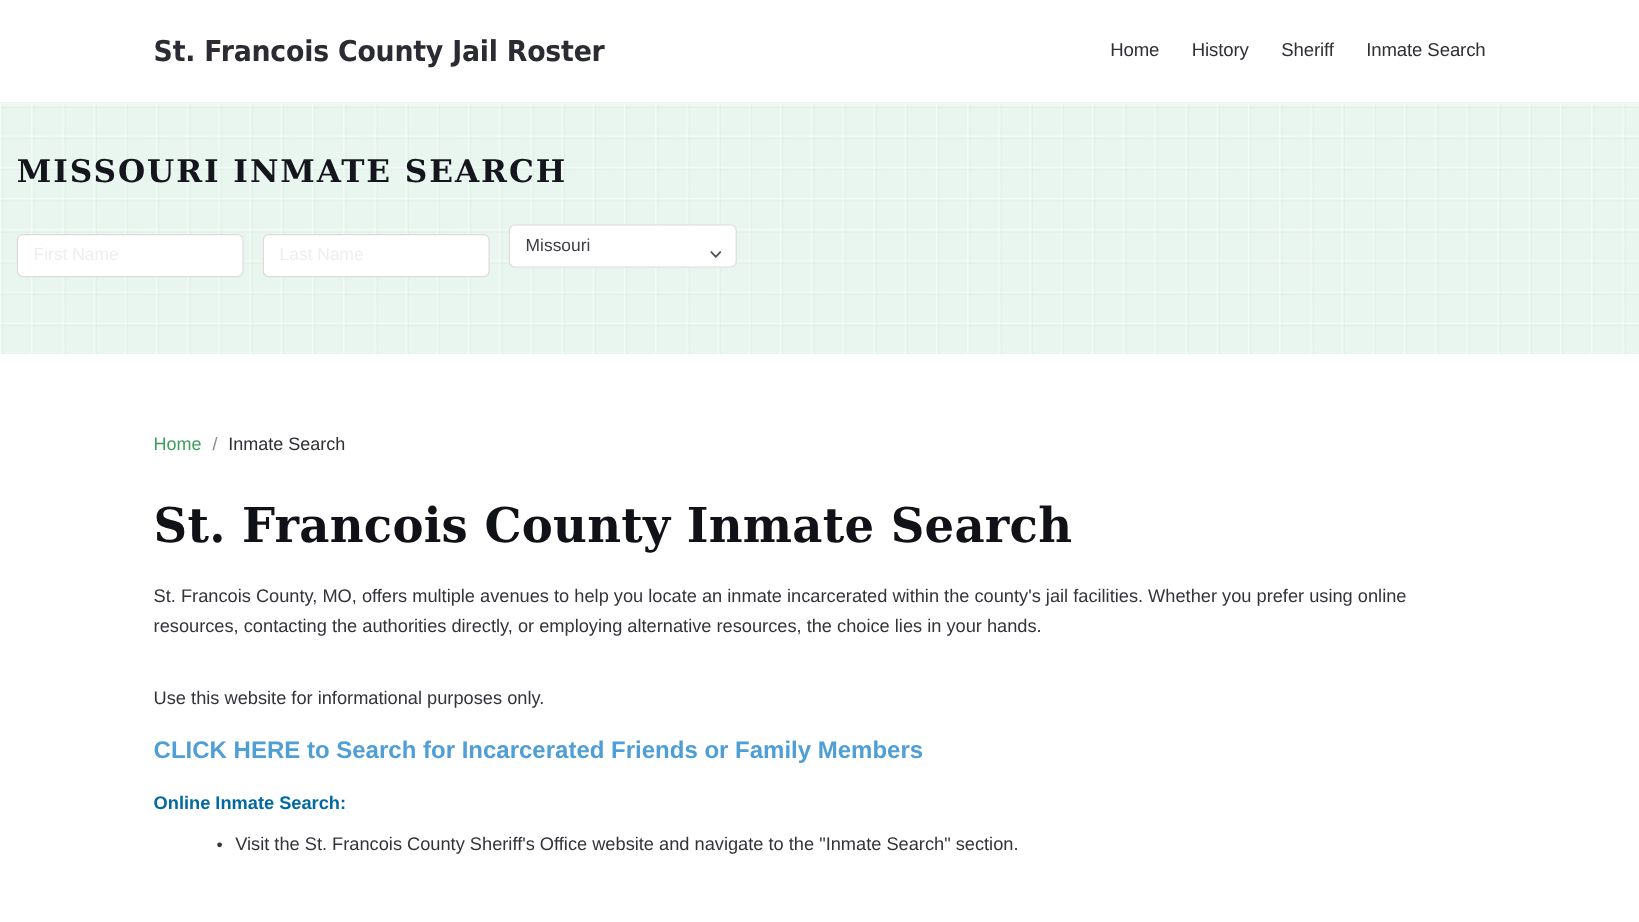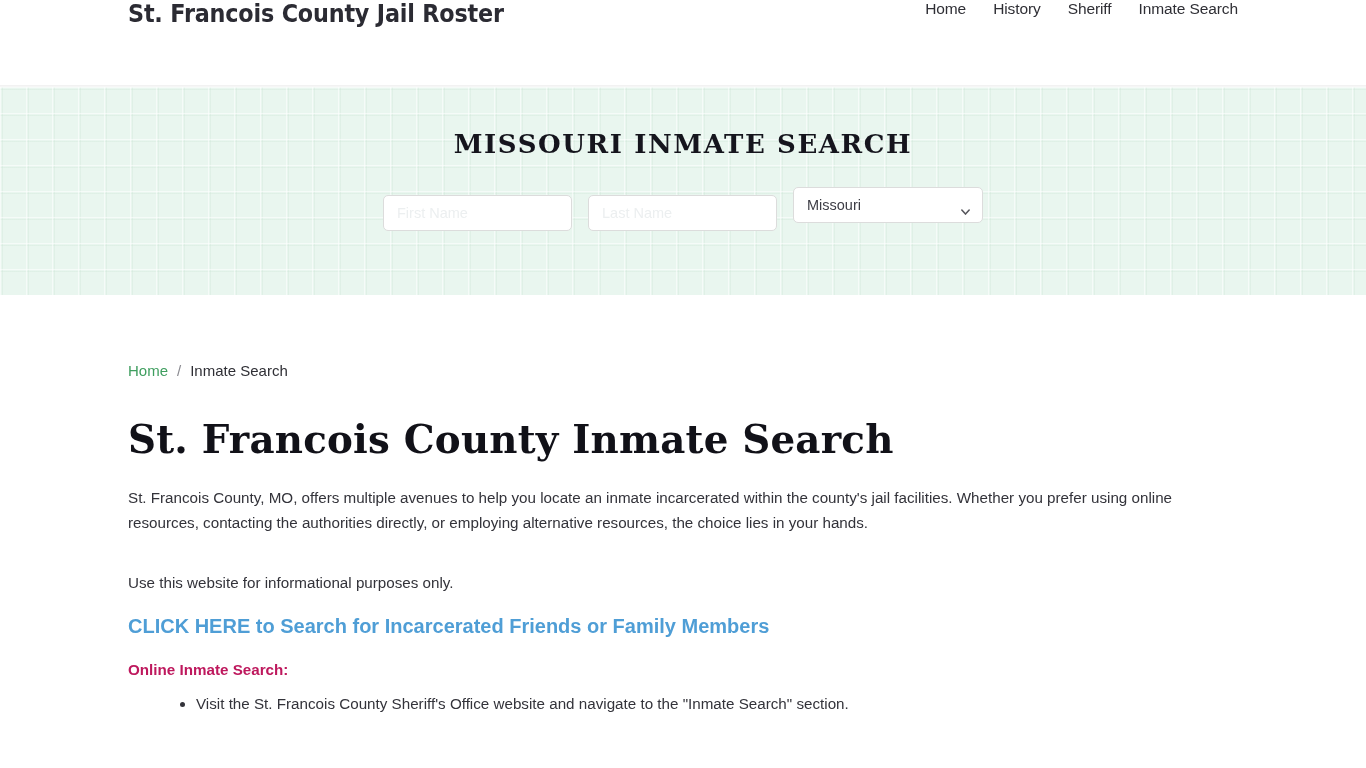--- a/index.html
+++ b/index.html
@@ -13,21 +13,21 @@
     background: #ffffff;
     font-family: "Liberation Sans", sans-serif;
     -webkit-font-smoothing: antialiased;
   }
 
   
   .site-header {
     height: 86px;
     background: #ffffff;
     display: flex;
-    align-items: flex-start;
+    align-items: center;
     justify-content: space-between;
     padding: 0 128px;
     border-bottom: 1px solid #f2f2f2;
     position: relative;
   }
   .brand {
     font-family: "DejaVu Sans", sans-serif;
     font-weight: bold;
     font-size: 24px;
     letter-spacing: -0.2px;
@@ -58,23 +58,24 @@
     background-image:
       linear-gradient(to right, rgba(255,255,255,0.55) 1px, transparent 1px),
       linear-gradient(to bottom, rgba(255,255,255,0.55) 1px, transparent 1px),
       linear-gradient(to right, rgba(200,226,210,0.30) 1px, transparent 1px),
       linear-gradient(to bottom, rgba(200,226,210,0.30) 1px, transparent 1px);
     background-size: 26px 26px, 26px 26px, 26px 26px, 26px 26px;
     background-position: 0 0, 0 0, 2px 2px, 2px 2px;
     border-top: 1px solid #f6f6f6;
     display: flex;
     flex-direction: column;
-    align-items: center;
+    align-items: flex-start;
     justify-content: flex-start;
     padding-top: 43px;
+    padding-left: 14px;
   }
   .hero-title {
     margin: 0;
     font-family: "DejaVu Serif", "Liberation Serif", serif;
     font-weight: bold;
     font-size: 26px;
     letter-spacing: 1.6px;
     color: #15151d;
     text-align: center;
     line-height: 1.1;
@@ -196,21 +197,21 @@
     font-size: 20px;
     font-weight: bold;
     color: #4f9ed6;
     text-decoration: none;
   }
 
   .section-label {
     margin: 23px 0 0 0;
     font-size: 15.2px;
     font-weight: bold;
-    color: #be185d;
+    color: #0369a1;
   }
 
   .bullet-list {
     margin: 14px 0 0 0;
     padding-left: 40px;
     list-style: disc;
   }
   .bullet-list li {
     font-size: 15.2px;
     line-height: 1.62;

